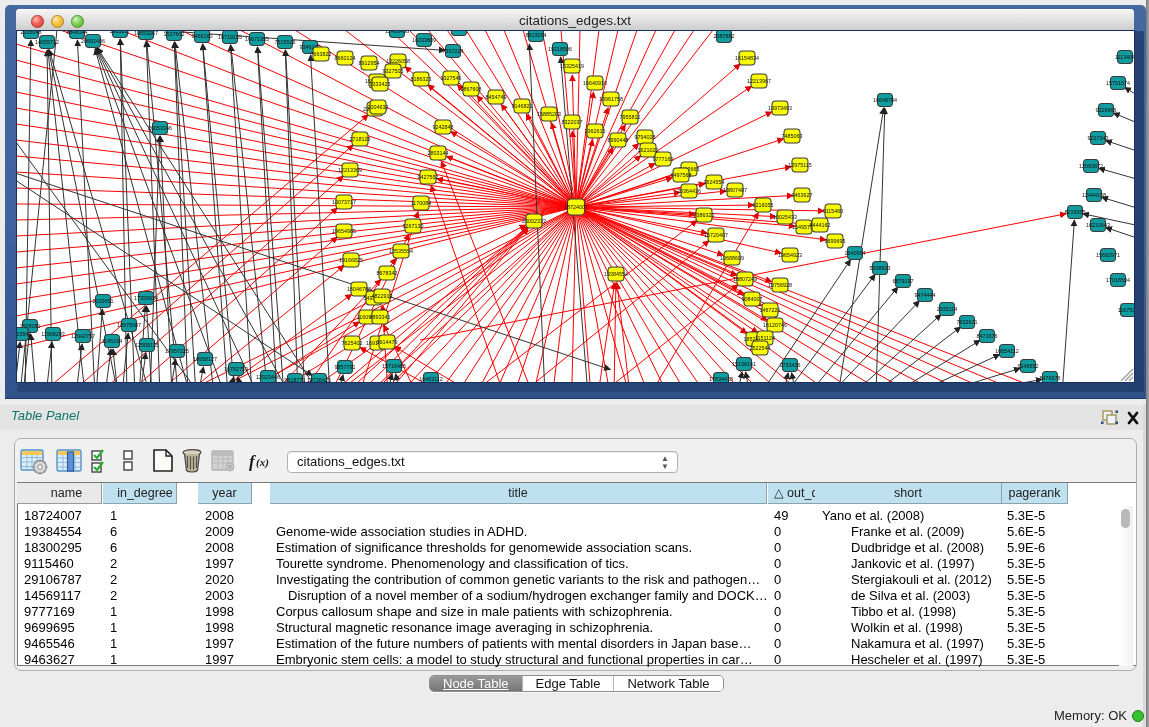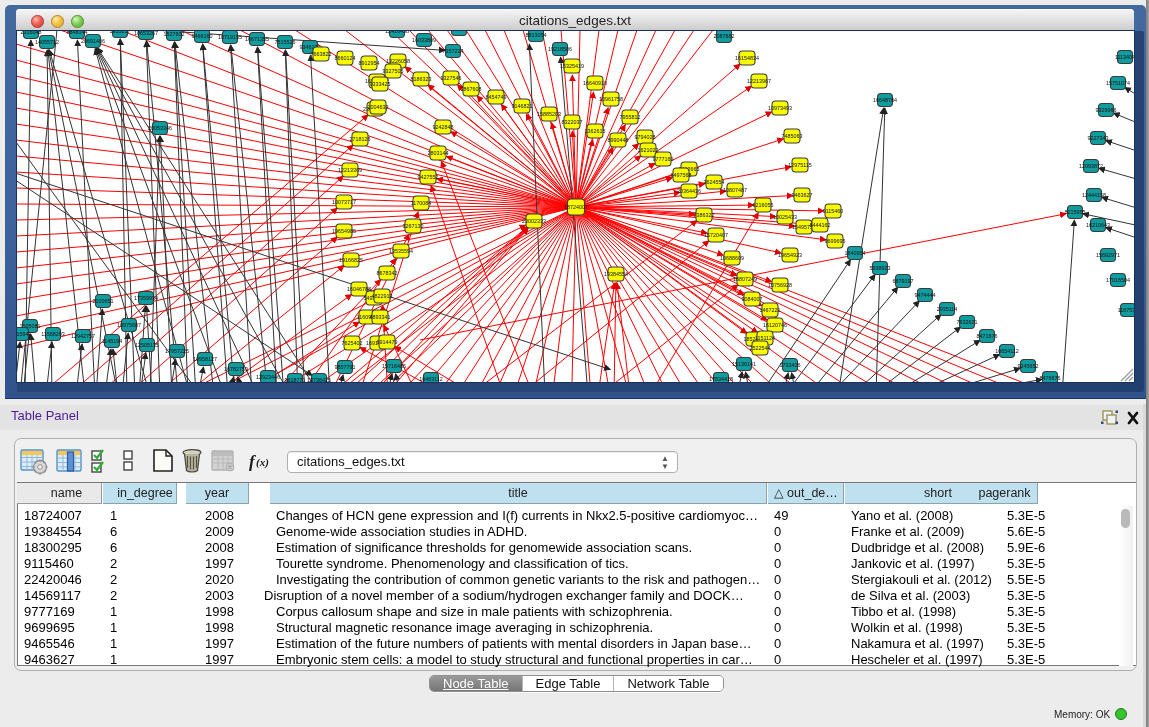--- a/index.html
+++ b/index.html
@@ -17,21 +17,21 @@
 #titlebar .t { position:absolute; left:0; right:0; top:4px; text-align:center;
   font-size:13.5px; color:#222; }
 .tl { position:absolute; top:6px; width:12.5px; height:12.5px; border-radius:50%; }
 #canvas-shadow { position:absolute; left:12px; top:26px; width:1127px; height:361px;
   background:#1d3a66; border-radius:2px;
   background:linear-gradient(135deg,#22406f, #2a4a7c 40%, #22406f); }
 #net { box-shadow: 0 0 0 1px #16325c; }
 
 #tpanel { position:absolute; left:0; top:404px; width:1149px; height:323px; background:#ececec; }
 #tphead { position:absolute; left:0; top:1px; width:1149px; height:25px; background:#e3e3e3; }
-#tphead .t { position:absolute; left:11px; top:3px; font-size:13px; color:#4c1d95; }
+#tphead .t { position:absolute; left:11px; top:3px; font-size:13px; color:#0f766e;font-style:italic; }
 #inner { position:absolute; left:14px; top:34px; width:1123px; height:233px;
   background:#f0f0f0; border:1px solid #aeaeae; border-radius:7px; }
 #combo { position:absolute; left:287px; top:451px; width:391px; height:22px; background:#fff;
   border:1px solid #b0b0b0; border-radius:4px; font-size:13px; color:#111;
   line-height:20px; padding-left:9px; box-shadow:inset 0 1px 1px rgba(0,0,0,0.08); }
 #combo .arr { position:absolute; right:8px; top:3px; font-size:8px; color:#555; line-height:8px; }
 #tbl { position:absolute; left:17px; top:482px; width:1119px; height:184px; background:#fff;
   border:1px solid #777; border-right:none; overflow:hidden; }
 .hc { position:absolute; top:483px; height:21px; background:#bfe0ee; border-right:1px solid #8aa4ae;
   border-bottom:1px solid #8aa4ae; font-size:12.5px; color:#222; text-align:center; line-height:21px; }
@@ -45,21 +45,21 @@
 #redge { position:absolute; left:1143px; top:404px; width:3px; height:323px; background:#d9d9d9; }
 #redge2 { position:absolute; left:1146px; top:0; width:3px; height:727px;
   background:linear-gradient(90deg,#7f7f7f 0,#8f8f8f 60%,#a5a5a5 100%); z-index:50; }
 
 #segs { position:absolute; left:429px; top:675px; height:17px; display:flex;
   border:1px solid #8f8f8f; border-radius:5px; overflow:hidden;
   box-shadow:0 1px 0 rgba(255,255,255,0.7); }
 .seg { height:100%; font-size:13px; line-height:16px; padding:0 13px; background:#fff; color:#111; }
 .seg.on { background:linear-gradient(180deg,#9a9a9a,#757575); color:#fff;text-decoration:underline; }
 .seg + .seg { border-left:1px solid #b5b5b5; }
-#mem { position:absolute; left:1054px; top:708px; font-size:10px; color:#222; }
+#mem { position:absolute; left:1054px; top:708px; font-size:13px; color:#222; }
 #mem .dot { display:inline-block; width:12px; height:12px; border-radius:50%;
   background:#35c42e; border:1.5px solid #1f7a1e; vertical-align:-2px; margin-left:5px; }
 #pficons { position:absolute; left:1100px; top:410px; }
 </style></head>
 <body>
 <div id="stage">
   <div id="win">
     <div id="canvas-shadow"></div>
     <div id="titlebar">
       <div class="t">citations_edges.txt</div>
@@ -677,32 +677,31 @@
 </g>
 <g transform="translate(232,0)">
  <text x="3" y="19" font-family="Liberation Serif, serif" font-style="italic" font-weight="bold" font-size="17" fill="#1a1a1a">f</text>
  <text x="10" y="18" font-family="Liberation Serif, serif" font-style="italic" font-weight="bold" font-size="11" fill="#1a1a1a">(x)</text>
 </g>
 </svg>
   <div id="combo">citations_edges.txt<span class="arr">▲<br>▼</span></div>
   <div id="tbl"></div>
   <div class="hc g" style="left:17px;width:85px;padding-left:15px">name</div>
     <div class="hc" style="left:103px;width:74px;padding-left:11px">in_degree</div>
-    <div class="hc" style="left:186px;width:63px">year</div>
+    <div class="hc" style="left:198px;width:54px">year</div>
     <div class="hc" style="left:270px;width:497px">title</div>
     <div class="hc" style="left:768px;width:76px;text-align:left;padding-left:6px">△ out_de…</div>
-    <div class="hc" style="left:845px;width:187px">short</div>
-    <div class="hc" style="left:972px;width:66px">pagerank</div>
+    <div class="hc" style="left:815px;width:187px">short</div>
+    <div class="hc" style="left:1002px;width:66px">pagerank</div>
   <div class="tr" style="top:507px">
       <span style="left:24px">18724007</span>
       <span style="left:110px">1</span>
       <span style="left:205px">2008</span>
-      <span style="left:276px">Changes of HCN gene expression and I(f) currents in Nkx2.5-positive cardiomyoc…</span>
       <span style="left:774px">49</span>
-      <span style="left:851px">Yano et al. (2008)</span>
+      <span style="left:822px">Yano et al. (2008)</span>
       <span style="left:1007px">5.3E-5</span>
     </div>
     <div class="tr" style="top:523px">
       <span style="left:24px">19384554</span>
       <span style="left:110px">6</span>
       <span style="left:205px">2009</span>
       <span style="left:276px">Genome-wide association studies in ADHD.</span>
       <span style="left:774px">0</span>
       <span style="left:851px">Franke et al. (2009)</span>
       <span style="left:1007px">5.6E-5</span>
@@ -719,33 +718,33 @@
     <div class="tr" style="top:555px">
       <span style="left:24px">9115460</span>
       <span style="left:110px">2</span>
       <span style="left:205px">1997</span>
       <span style="left:276px">Tourette syndrome. Phenomenology and classification of tics.</span>
       <span style="left:774px">0</span>
       <span style="left:851px">Jankovic et al. (1997)</span>
       <span style="left:1007px">5.3E-5</span>
     </div>
     <div class="tr" style="top:571px">
-      <span style="left:24px">22420046</span>
+      <span style="left:24px">29106787</span>
       <span style="left:110px">2</span>
       <span style="left:205px">2020</span>
       <span style="left:276px">Investigating the contribution of common genetic variants to the risk and pathogen…</span>
       <span style="left:774px">0</span>
       <span style="left:851px">Stergiakouli et al. (2012)</span>
       <span style="left:1007px">5.5E-5</span>
     </div>
     <div class="tr" style="top:587px">
       <span style="left:24px">14569117</span>
       <span style="left:110px">2</span>
       <span style="left:205px">2003</span>
-      <span style="left:264px">Disruption of a novel member of a sodium/hydrogen exchanger family and DOCK…</span>
+      <span style="left:288px">Disruption of a novel member of a sodium/hydrogen exchanger family and DOCK…</span>
       <span style="left:774px">0</span>
       <span style="left:851px">de Silva et al. (2003)</span>
       <span style="left:1007px">5.3E-5</span>
     </div>
     <div class="tr" style="top:603px">
       <span style="left:24px">9777169</span>
       <span style="left:110px">1</span>
       <span style="left:205px">1998</span>
       <span style="left:276px">Corpus callosum shape and size in male patients with schizophrenia.</span>
       <span style="left:774px">0</span>

